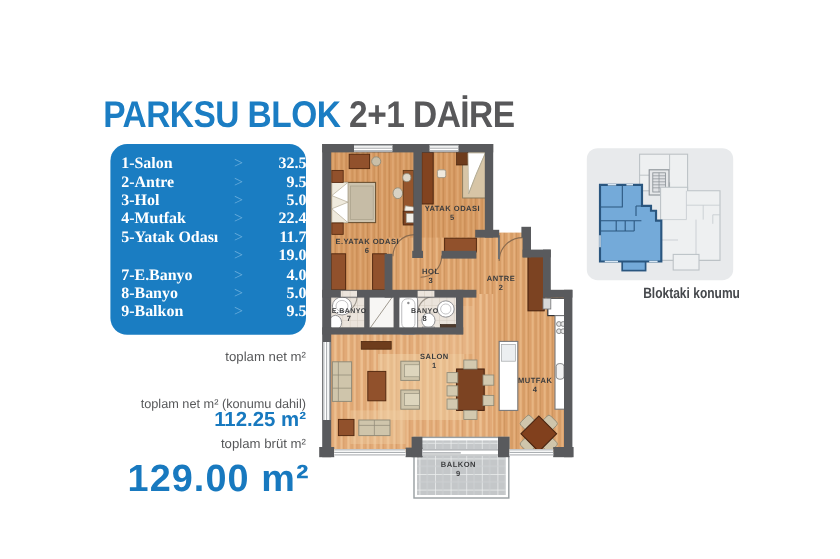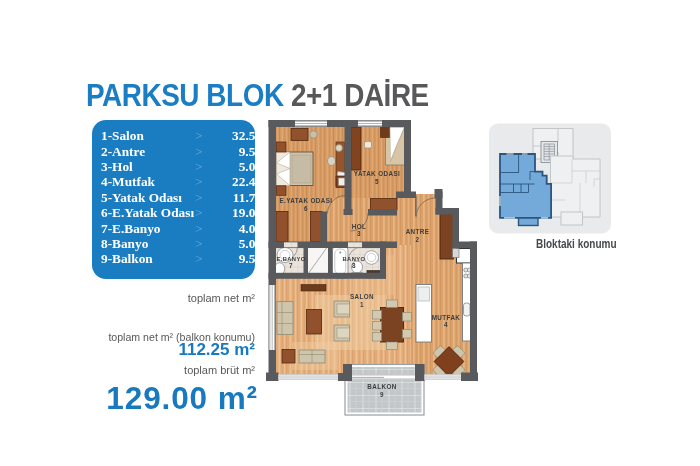--- a/index.html
+++ b/index.html
@@ -22,40 +22,39 @@
     <div class="abs" style="right:10px;top:23.7px;">9.50</div>
   <div class="abs" style="left:9px;top:39.1px;">3-Hol</div>
     <div class="abs" style="left:103px;top:39.1px;color:#66abdb;font-weight:normal;">&gt;</div>
     <div class="abs" style="right:10px;top:39.1px;">5.00</div>
   <div class="abs" style="left:9px;top:54.4px;">4-Mutfak</div>
     <div class="abs" style="left:103px;top:54.4px;color:#66abdb;font-weight:normal;">&gt;</div>
     <div class="abs" style="right:10px;top:54.4px;">22.48</div>
   <div class="abs" style="left:9px;top:69.8px;">5-Yatak Odası</div>
     <div class="abs" style="left:103px;top:69.8px;color:#66abdb;font-weight:normal;">&gt;</div>
     <div class="abs" style="right:10px;top:69.8px;">11.75</div>
-  <div class="abs" style="left:9px;top:85.1px;">6-E.Yatak Odası</div>
     <div class="abs" style="left:103px;top:85.1px;color:#66abdb;font-weight:normal;">&gt;</div>
     <div class="abs" style="right:10px;top:85.1px;">19.00</div>
   <div class="abs" style="left:9px;top:100.5px;">7-E.Banyo</div>
     <div class="abs" style="left:103px;top:100.5px;color:#66abdb;font-weight:normal;">&gt;</div>
     <div class="abs" style="right:10px;top:100.5px;">4.00</div>
   <div class="abs" style="left:9px;top:115.8px;">8-Banyo</div>
     <div class="abs" style="left:103px;top:115.8px;color:#66abdb;font-weight:normal;">&gt;</div>
     <div class="abs" style="right:10px;top:115.8px;">5.00</div>
   <div class="abs" style="left:9px;top:131.2px;">9-Balkon</div>
     <div class="abs" style="left:103px;top:131.2px;color:#66abdb;font-weight:normal;">&gt;</div>
     <div class="abs" style="right:10px;top:131.2px;">9.50</div>
 </div>
 
 <div class="abs" style="left:92px;top:0;width:163px;height:466px;text-align:right;">
 
   <div class="abs" style="right:0;top:291.5px;width:163px;font-size:11px;color:#57585a;">toplam net m²</div>
 
 
-  <div class="abs" style="right:0;top:330.5px;width:200px;font-size:10.6px;color:#57585a;">toplam net m² (balkon konumu)</div>
+  <div class="abs" style="right:0;top:330.5px;width:200px;font-size:10.6px;color:#57585a;">toplam net m² (konumu dahil)</div>
 
   <div class="abs" style="right:0;top:339.5px;width:163px;font-size:17px;font-weight:bold;color:#1879bf;">112.25 m²</div>
 
   <div class="abs" style="right:0;top:364px;width:163px;font-size:11px;color:#57585a;">toplam brüt m²</div>
 
   <div class="abs" style="right:-3px;top:380px;width:163px;font-size:31.5px;letter-spacing:0.9px;font-weight:bold;color:#1879bf;text-align:right;">129.00 m²</div>
 </div>
 
 <div class="abs" style="left:536px;top:236.5px;font-size:12.5px;font-weight:bold;color:#45484c;transform:scaleX(0.8);transform-origin:0 0;white-space:nowrap;">Bloktaki konumu</div>
 

